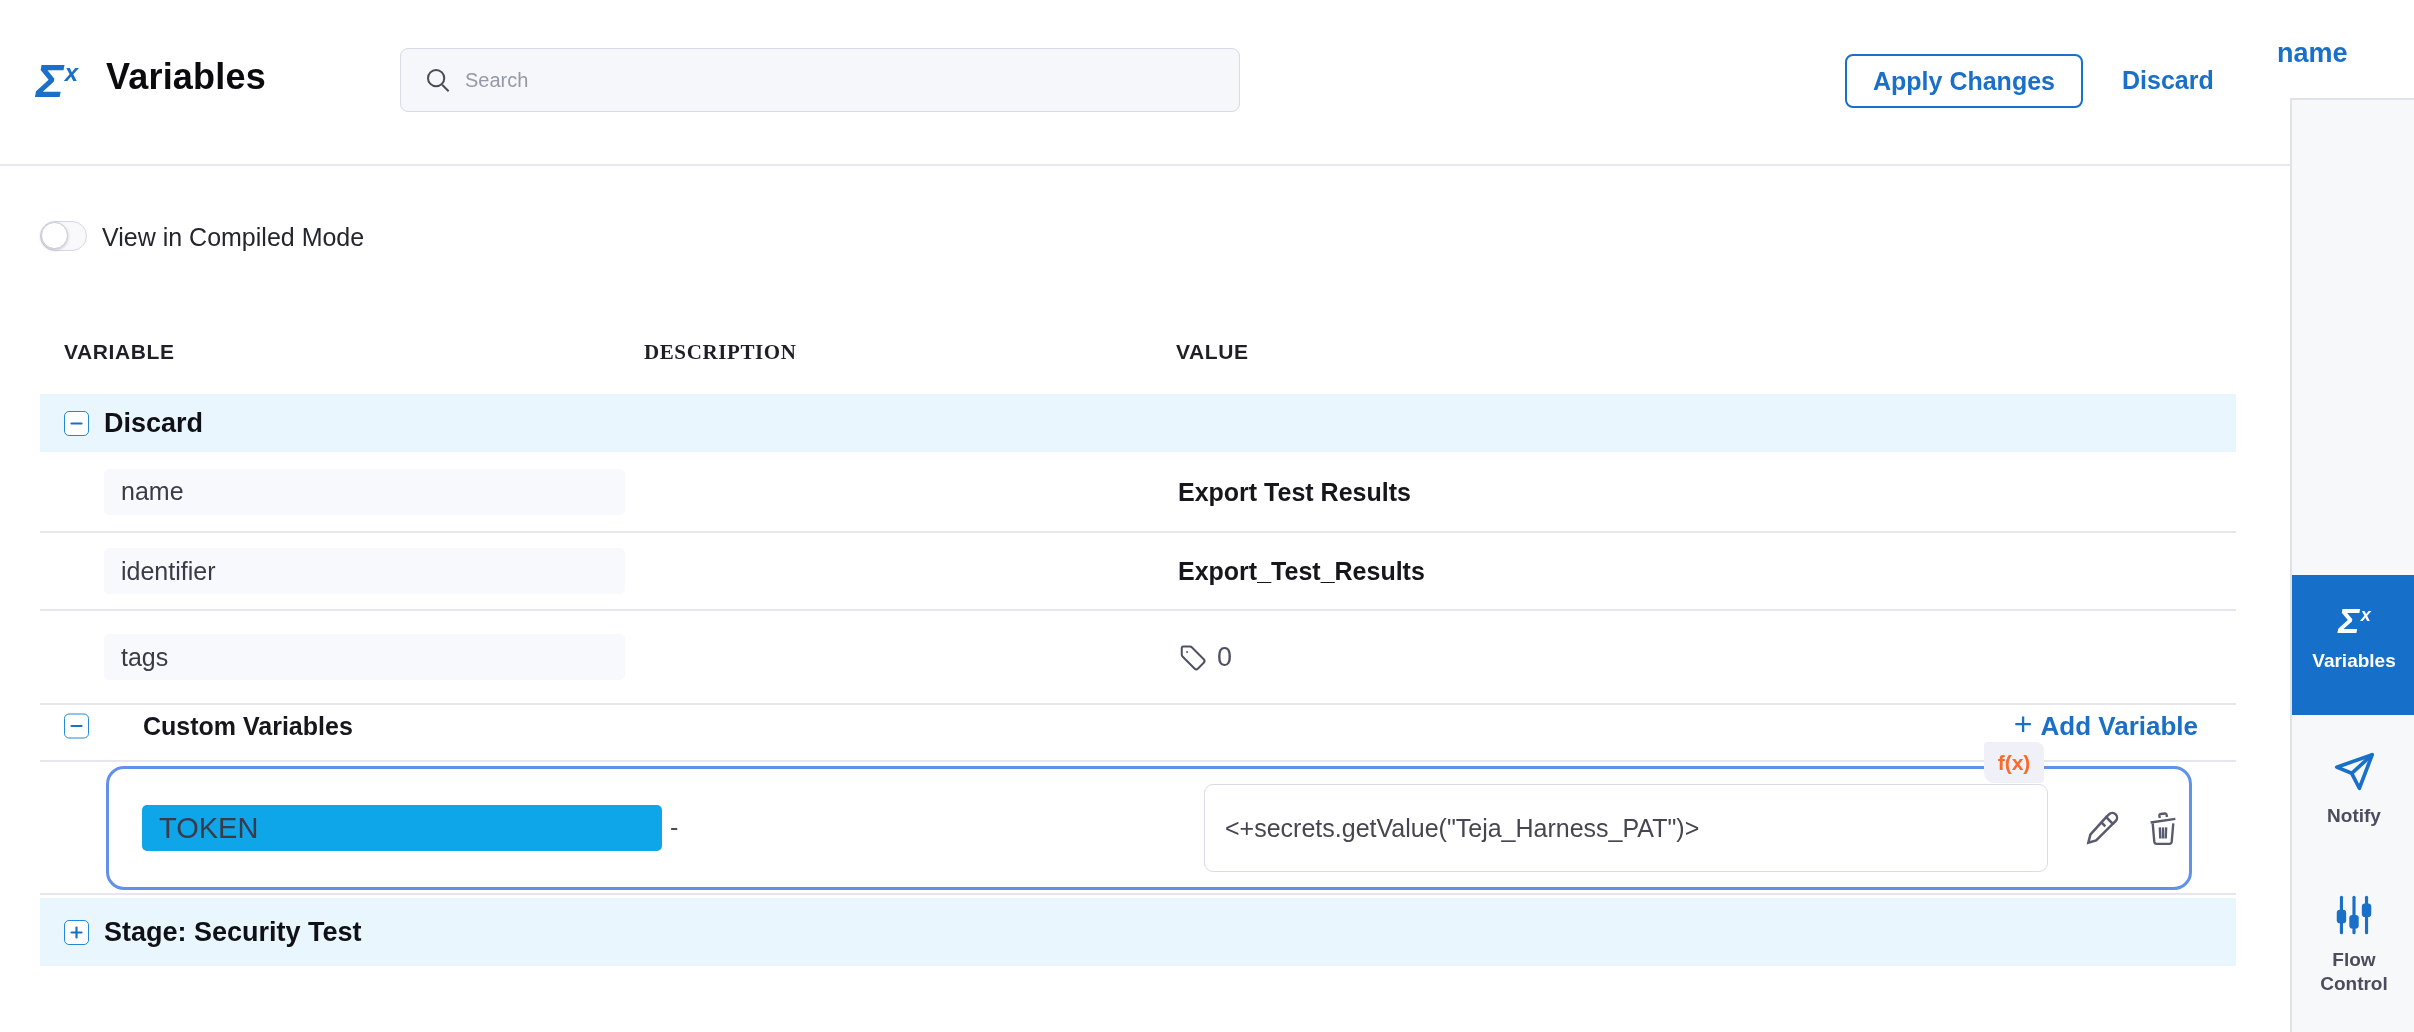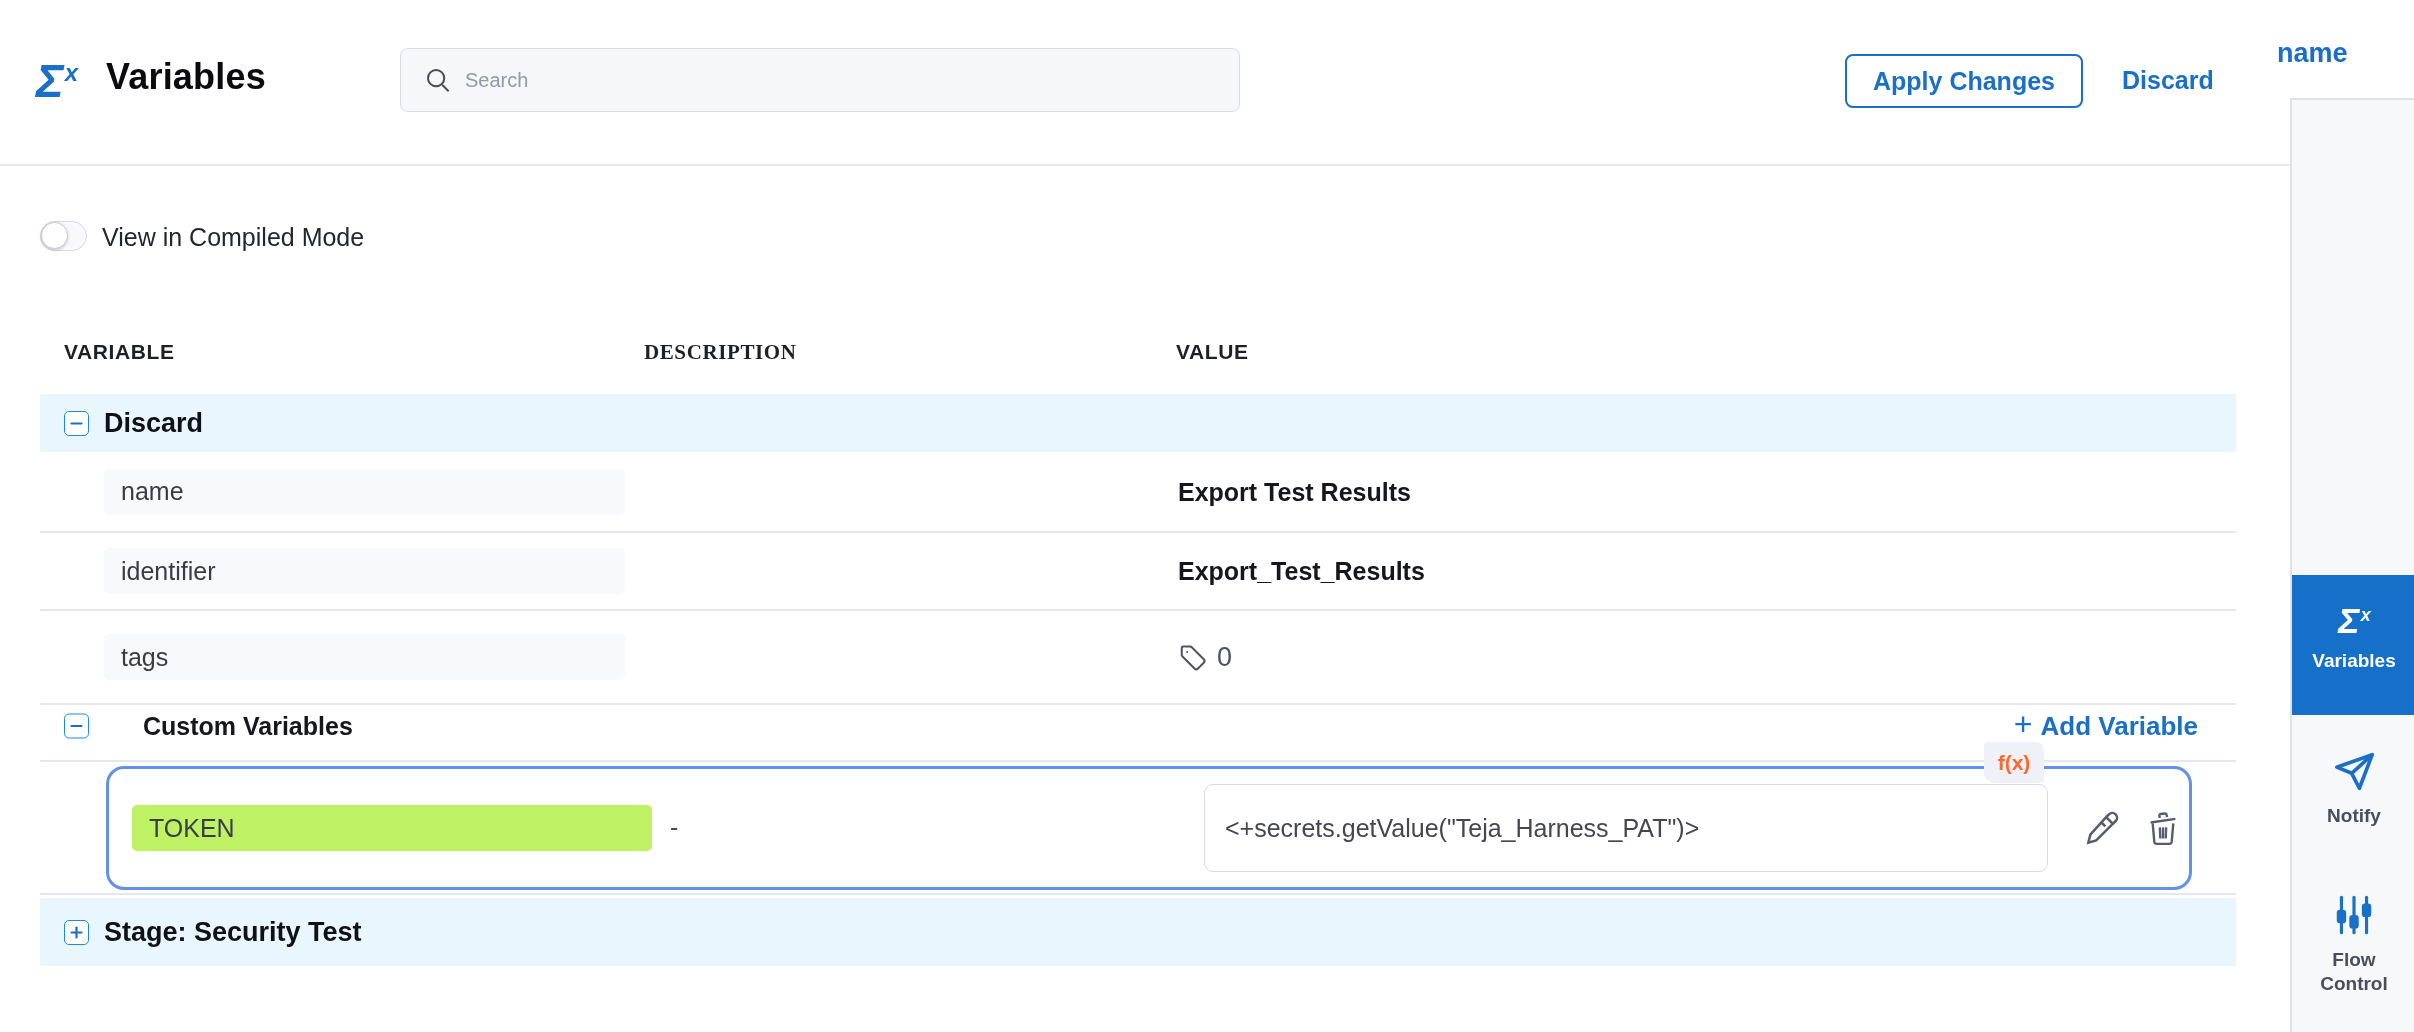--- a/index.html
+++ b/index.html
@@ -60,22 +60,22 @@
     font-size:25px; font-weight:700; color:#16171d; }
   .custom-sq { position:absolute; left:24px; top:50%; transform:translateY(-50%); margin-left:0; }
   .add-var { position:absolute; right:38px; top:50%; transform:translateY(-50%); display:flex;
     align-items:center; gap:8px; color:#1A6FC8; cursor:pointer; }
   .add-plus { font-size:32px; font-weight:400; line-height:1; position:relative; top:-2px; }
   .add-txt { font-size:26px; font-weight:700; }
 
   
   .token-box { left:106px; top:766px; width:2086px; height:124px; background:#ffffff;
     border:3px solid #6191EA; border-radius:18px; }
-  .token-chip { left:132px; top:805px; width:520px; height:46px; background:#bef264; border-radius:5px;
-    font-size:25px; color:#3A3B47; display:flex; align-items:center; padding-left:17px; }
+  .token-chip { left:142px; top:805px; width:520px; height:46px; background:#0ea5e9; border-radius:5px;
+    font-size:29px; color:#3A3B47; display:flex; align-items:center; padding-left:17px; }
   .token-desc { left:670px; top:813px; font-size:25px; color:#4A4B58; }
   .token-input { left:1204px; top:784px; width:844px; height:88px; background:#ffffff;
     border:1.5px solid #D9DBE6; border-radius:9px; display:flex; align-items:center; }
   .token-input-text { margin-left:20px; font-size:25px; color:#45464f; white-space:nowrap; }
   .fx-badge { left:1984px; top:742px; width:60px; height:41px; background:#F0F1F8;
     border-radius:4px 8px 4px 10px; color:#FB6A2A; font-size:21px; font-weight:700;
     display:flex; align-items:center; justify-content:center; cursor:pointer; }
   .icon-btn { cursor:pointer; }
   .pre-stage-divider { left:40px; top:893px; width:2196px; height:2px; background:#E5E6F0; }
 

